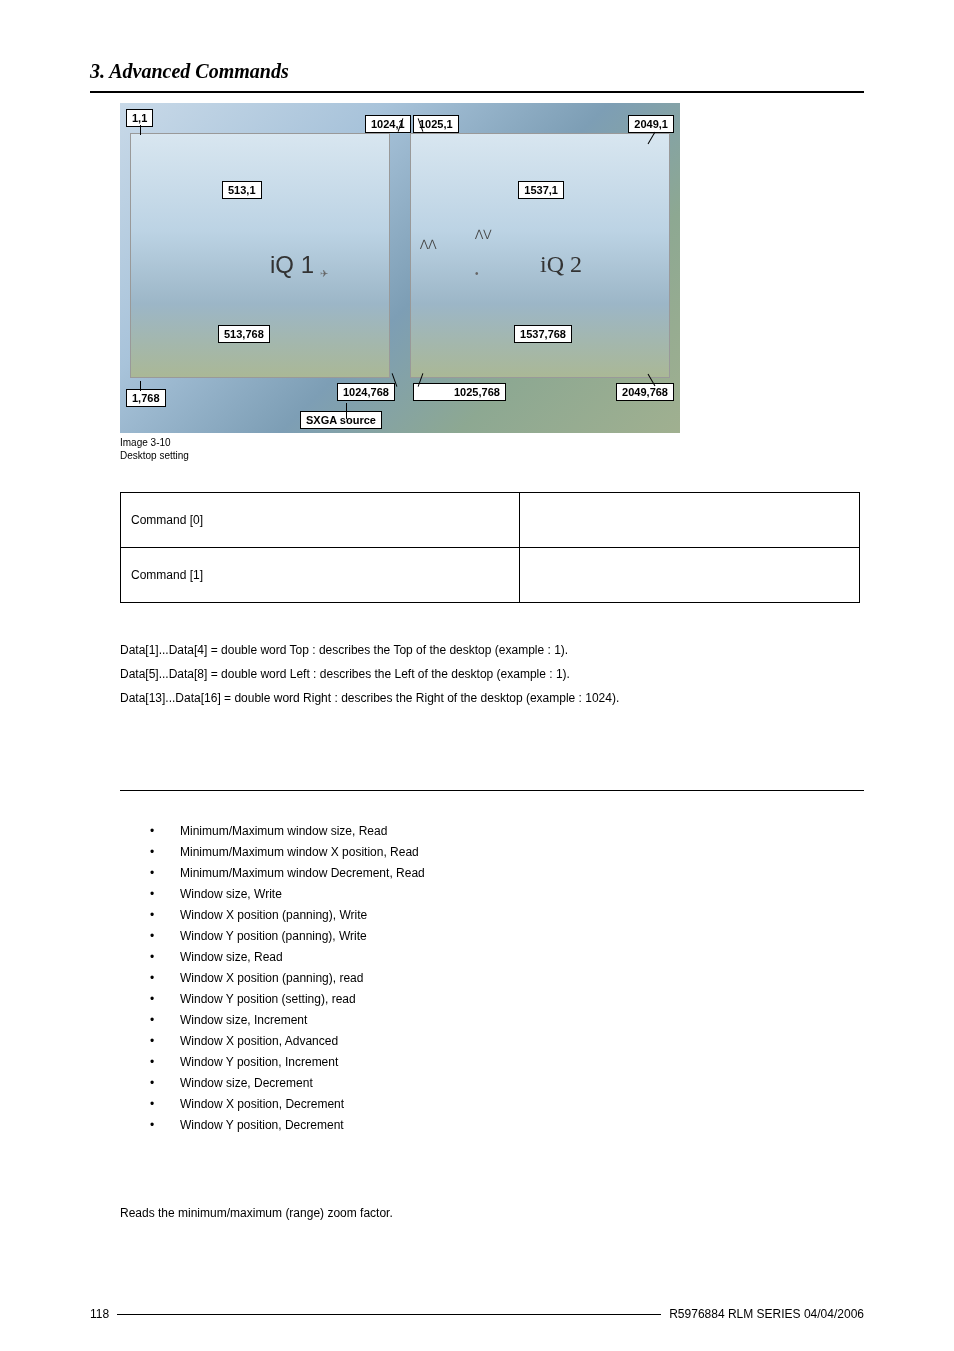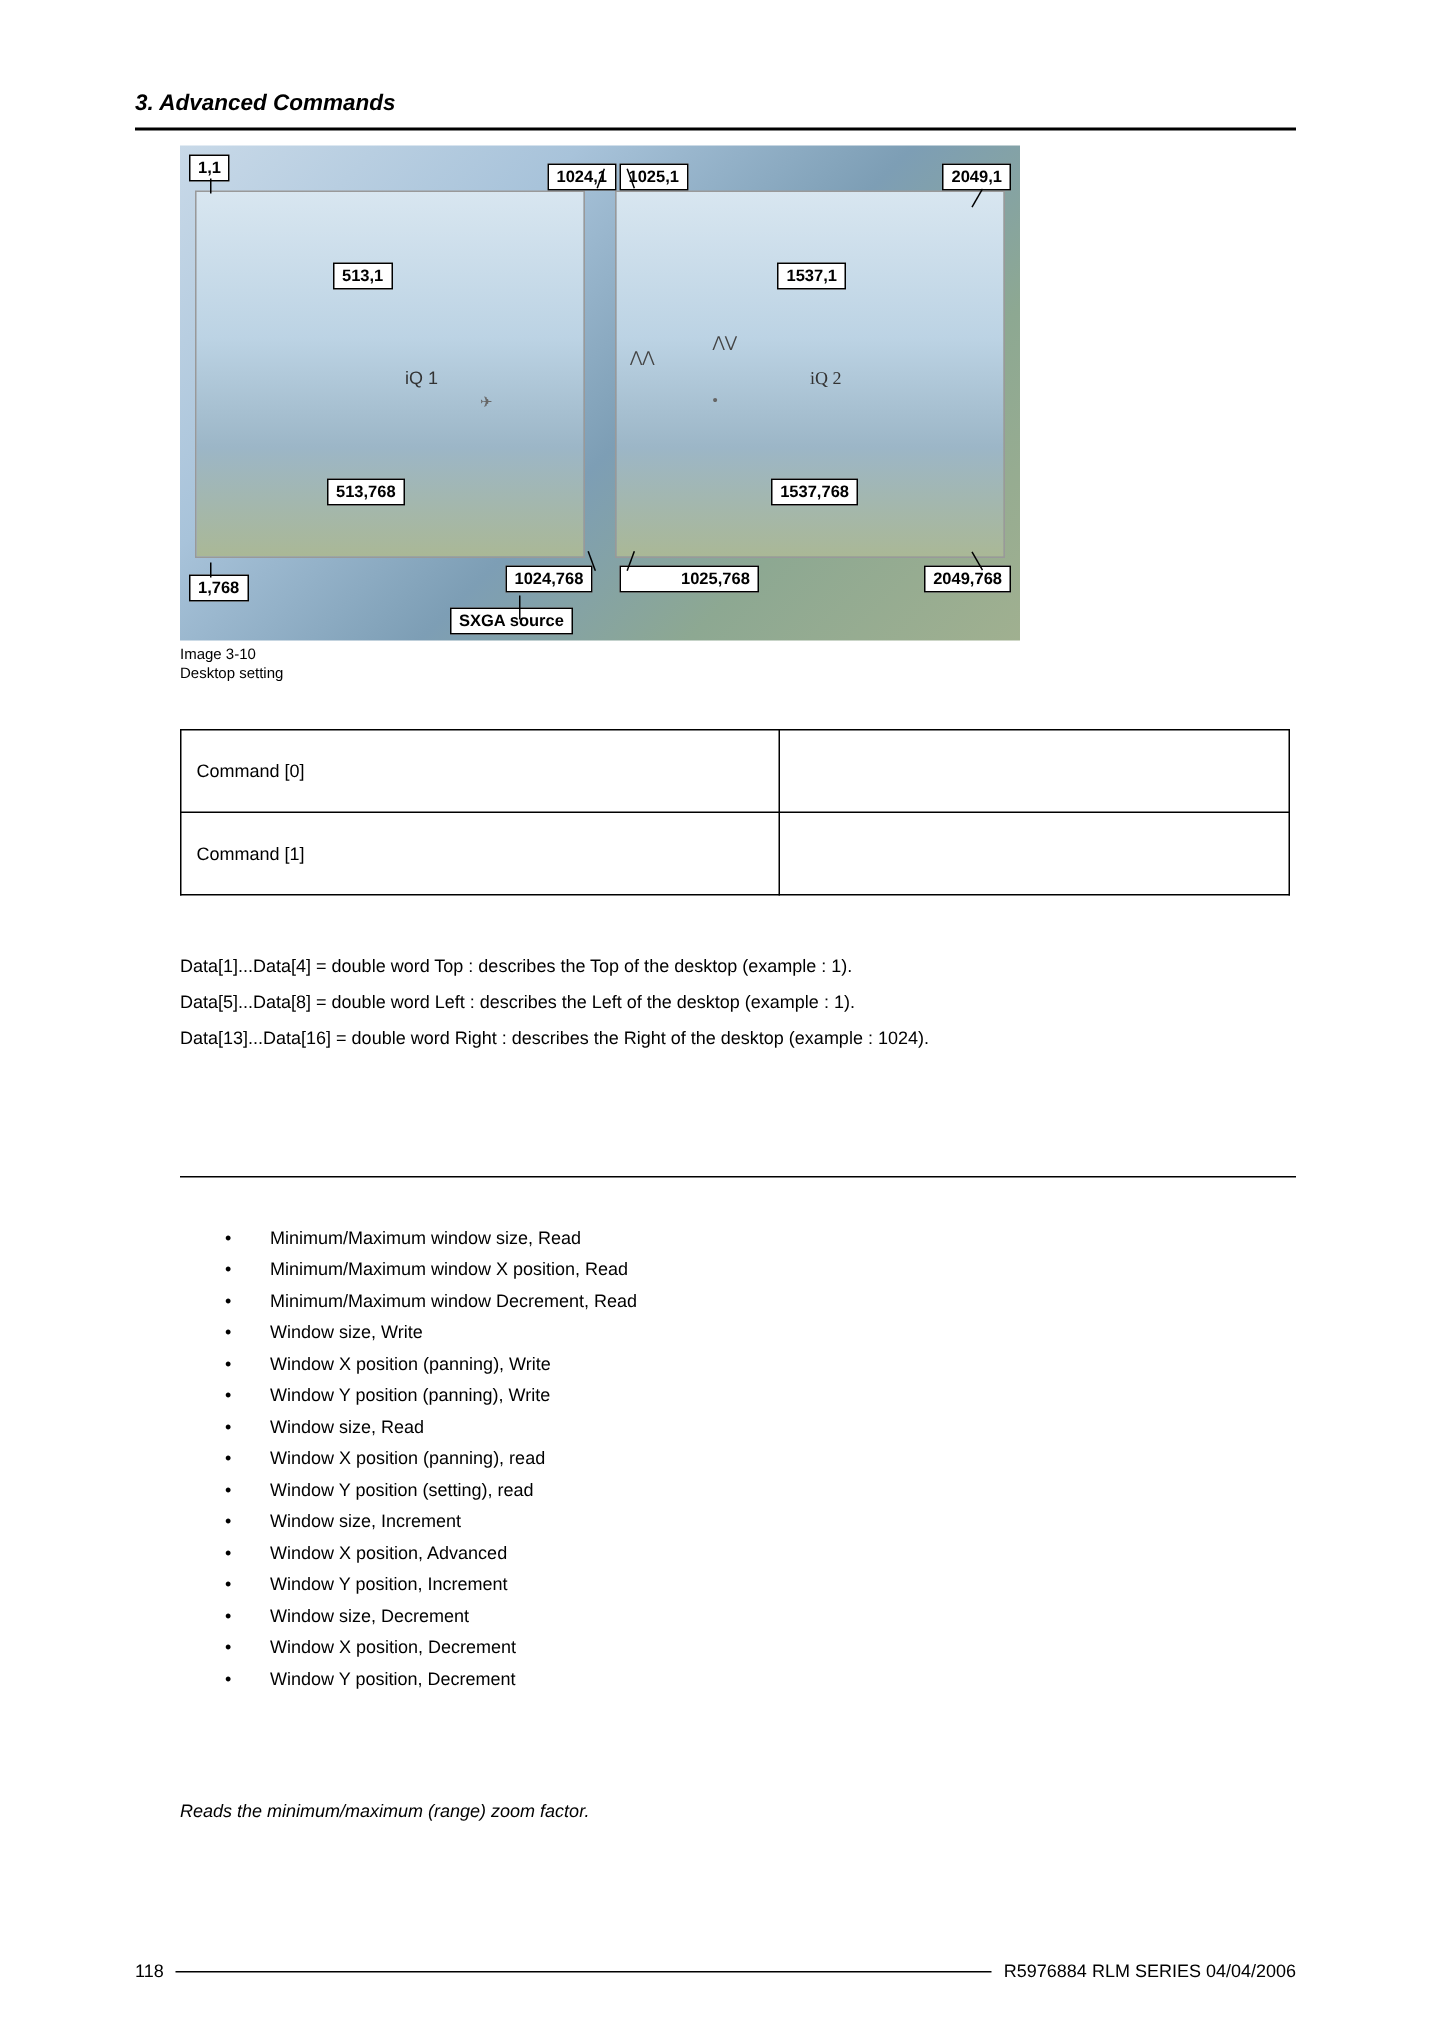--- a/index.html
+++ b/index.html
@@ -8,23 +8,23 @@
     height: 1351px;
     background: #fff;
     font-family: Arial, Helvetica, sans-serif;
     color: #000;
     position: relative;
     padding: 60px 90px 40px 90px;
   }
   .section-header {
     font-style: italic;
     font-weight: bold;
-    font-size: 15px;
+    font-size: 20px;
     margin-bottom: 8px;
-    font-family: Liberation Sans, sans-serif;
+    font-family: Liberation Serif, serif;
   }
   .hr-thick {
     border: none;
     border-top: 2.5px solid #000;
     margin-bottom: 10px;
   }
   .hr-thin {
     border: none;
     border-top: 1px solid #000;
   }
@@ -54,21 +54,21 @@
     background: #fff;
     border: 1.5px solid #000;
     font-size: 11px;
     font-weight: bold;
     padding: 2px 5px;
     white-space: nowrap;
     color: #000;
   }
   .iq-label {
     position: absolute;
-    font-size: 12px;
+    font-size: 24px;
     font-weight: normal;
     color: #333;
   }
   .birds { position:absolute; font-size:10px; color:#444; }
   .plane { position:absolute; font-size:10px; color:#666; }
   .connector {
     position: absolute;
     background: #000;
   }
   .caption {
@@ -107,21 +107,20 @@
     align-items: baseline;
   }
   .bullets .dot {
     width: 30px;
     flex-shrink: 0;
   }
   .body-line {
     margin-left: 30px;
     font-size: 12px;
     margin-bottom: 40px;
-    font-style: italic;
   }
   .footer {
     position: absolute;
     left: 90px;
     right: 90px;
     bottom: 30px;
     font-size: 12px;
     display: flex;
     align-items: center;
     gap: 8px;

